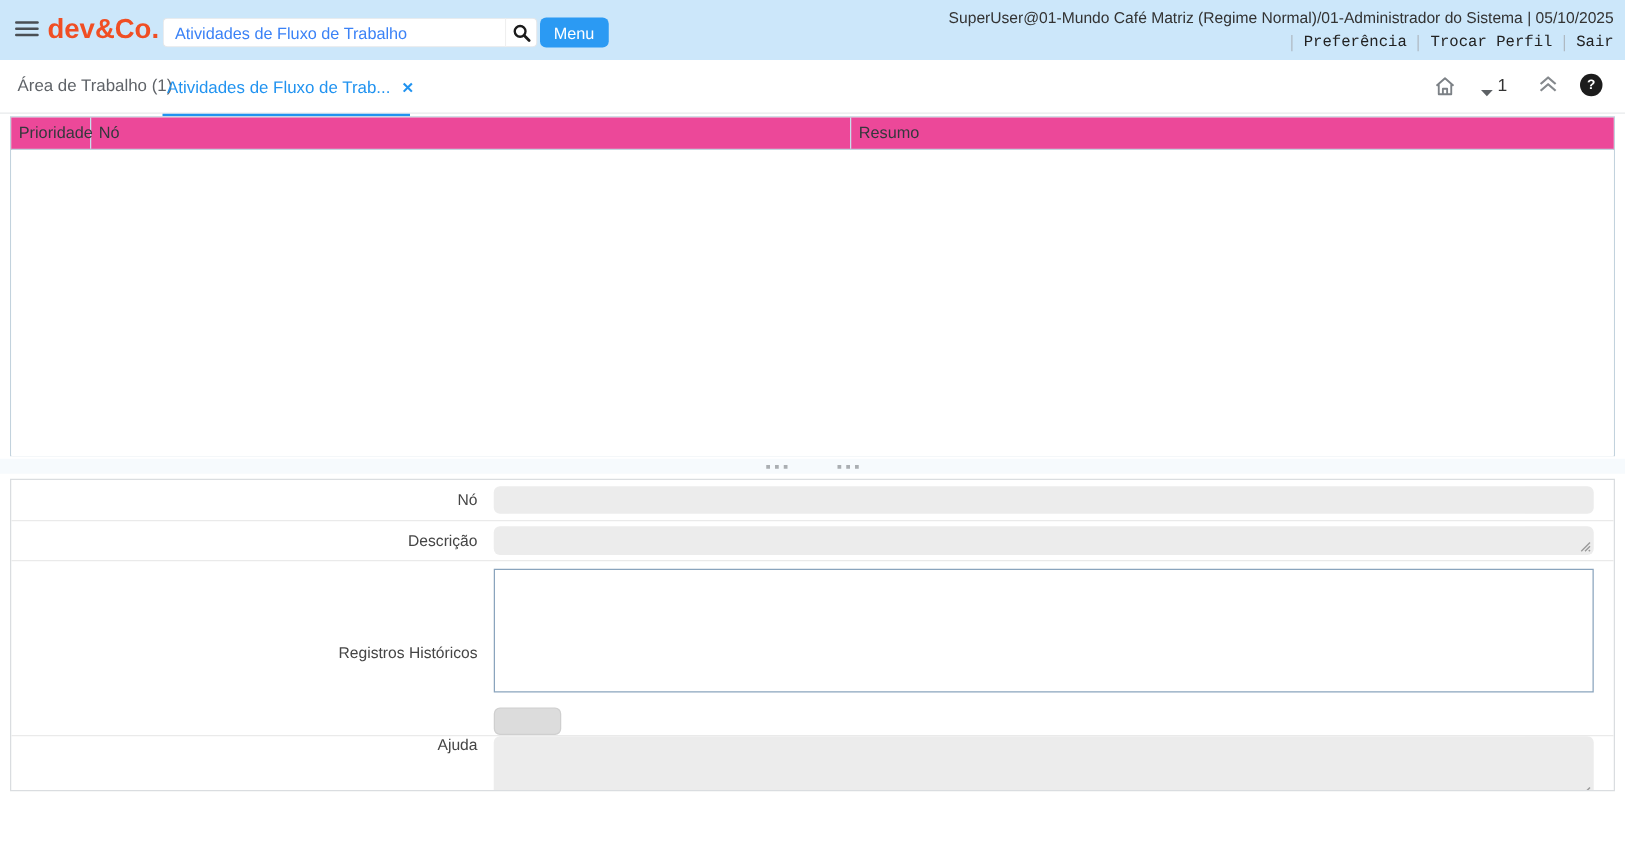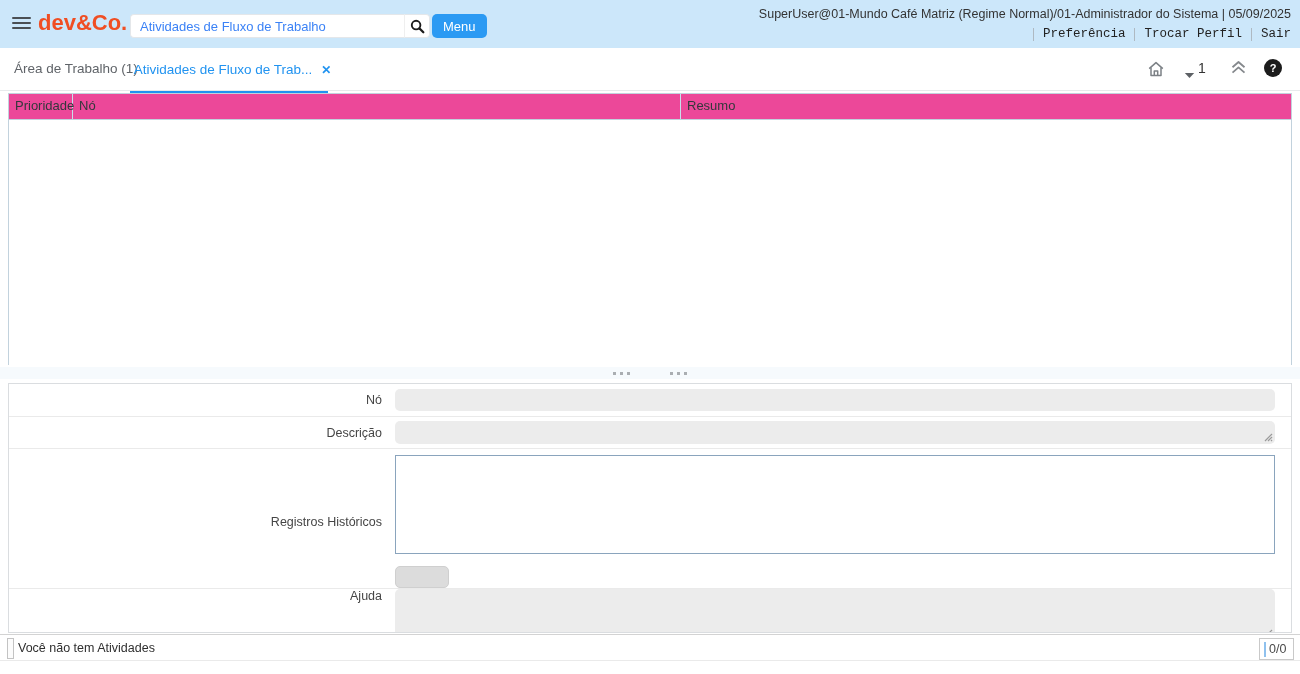--- a/index.html
+++ b/index.html
@@ -83,21 +83,21 @@
     <div class="search-wrap">
       <input class="search-input" type="text" value="Atividades de Fluxo de Trabalho" style="">
       <div class="search-btn">
         <svg width="15" height="15" viewBox="0 0 16 16">
             <circle cx="6.5" cy="6.5" r="4.6" fill="none" stroke="#1b1b1b" stroke-width="2"></circle>
             <line x1="10.2" y1="10.2" x2="14.2" y2="14.2" stroke="#1b1b1b" stroke-width="2.4" stroke-linecap="round"></line>
           </svg>
       </div>
     </div>
     <button class="menu-btn">Menu</button>
-    <div class="session-line">SuperUser@01-Mundo Café Matriz (Regime Normal)/01-Administrador do Sistema | 05/09/2025</div>
+    <div class="session-line">SuperUser@01-Mundo Café Matriz (Regime Normal)/01-Administrador do Sistema | 05/10/2025</div>
     <div class="links-line">
       <i class="sep"></i>
       <span>Preferência</span>
       <i class="sep"></i>
       <span>Trocar Perfil</span>
       <i class="sep"></i>
       <span>Sair</span>
     </div>
   </div>
 
@@ -196,22 +196,14 @@
           <svg class="rsz" width="9" height="9" viewBox="0 0 9 9" stroke="#9a9a9a" stroke-width="1.2">
               <line x1="1" y1="8" x2="8" y2="1"></line>
               <line x1="4" y1="8" x2="8" y2="4"></line>
               <line x1="7" y1="8" x2="8" y2="7"></line>
             </svg>
         </div>
       </div>
     </div>
   </div>
 
-  <div class="statusbar">
-    <div class="sb-grip"></div>
-    <div class="sb-text">Você não tem Atividades</div>
-    <div class="sb-count">
-      <i class="sb-caret"></i>
-      <span>0/0</span>
-    </div>
-  </div>
 
 </div>
 
 </body></html>

